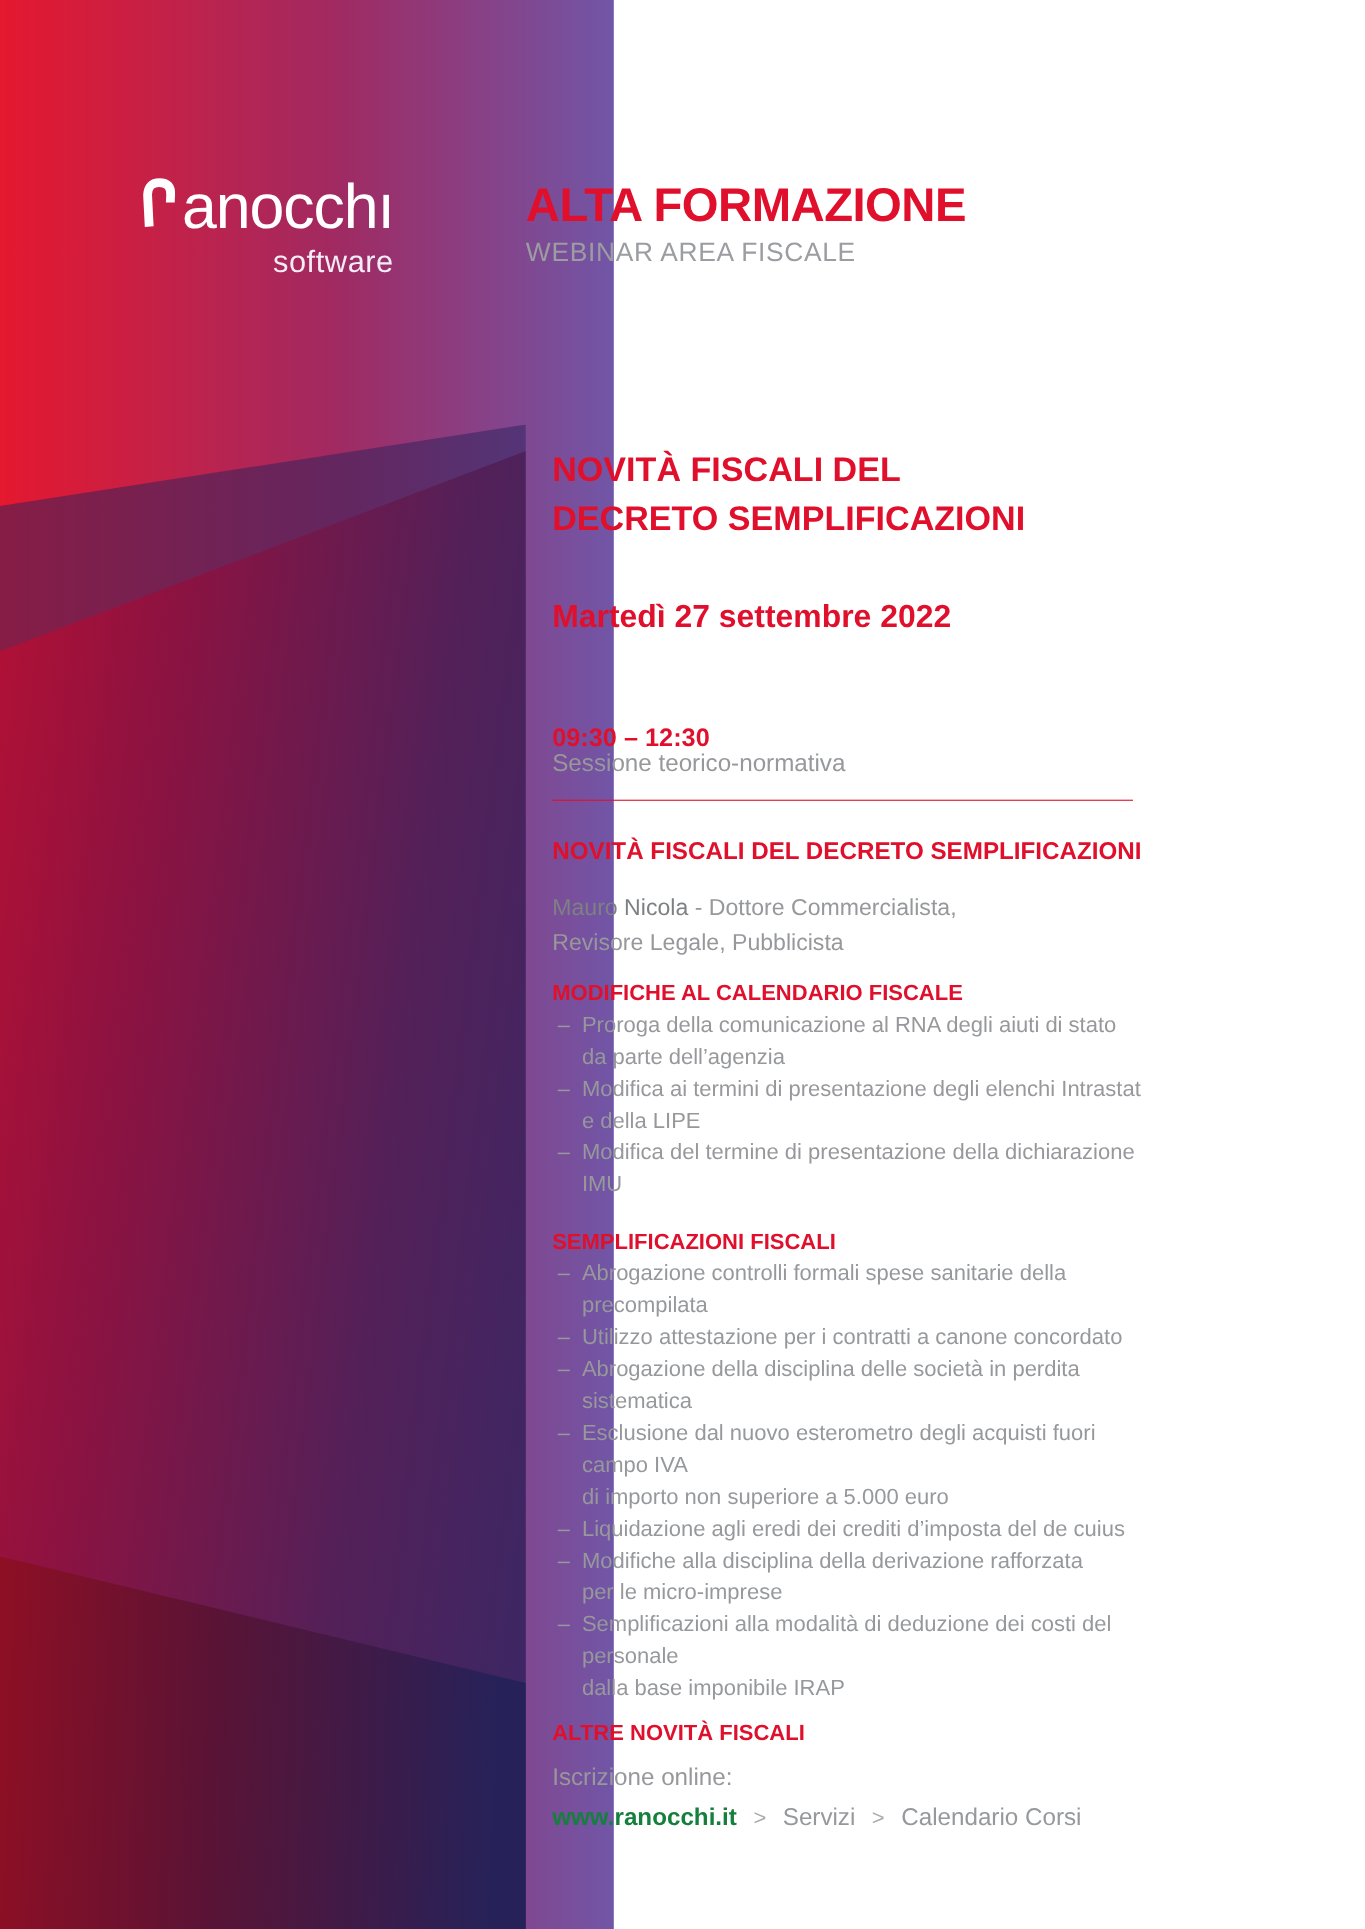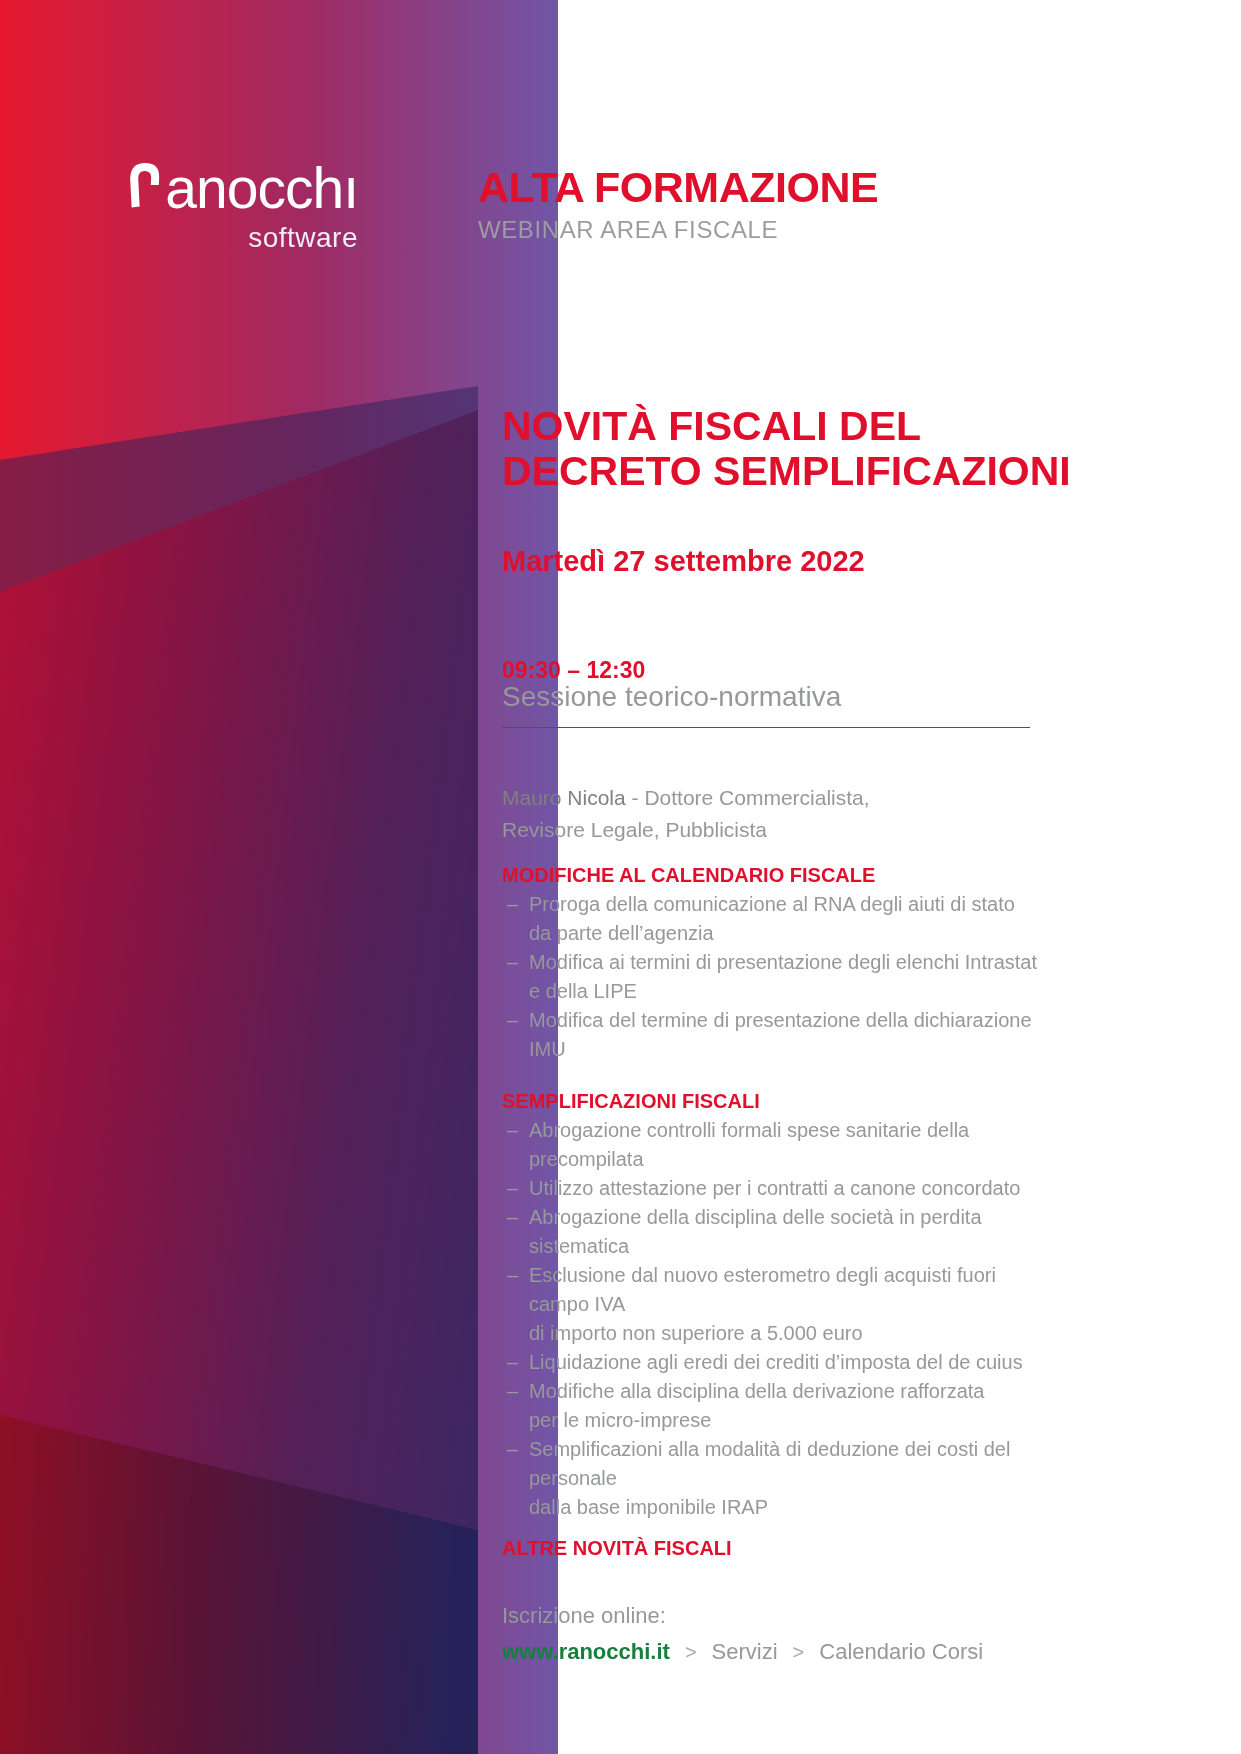--- a/index.html
+++ b/index.html
@@ -34,24 +34,24 @@
   .logo { position:absolute; left:96px; top:156px; width:262px; text-align:right; color:#ffffff; z-index:3; }
   .logo-main { font-size:57px; line-height:64px; letter-spacing:-1px; white-space:nowrap; }
   .logo-main svg { vertical-align:baseline; margin-right:2px; }
   .logo-sub { font-size:28px; line-height:32px; letter-spacing:0.5px; margin-top:2px; color:#f2ecf7; }
 
   
   .header-block { position:absolute; top:163px; left:478px; right:211px; text-align:left; }
   .header-title { color:#e0102d; font-size:43px; font-weight:bold; letter-spacing:-0.5px; line-height:48px; }
   .header-subtitle { color:#9b9da1; font-size:24px; letter-spacing:0.6px; margin-top:5px; }
 
-  .event-title { position:absolute; left:502px; top:404px; color:#e0102d; font-size:41px; font-weight:bold; line-height:45px; }
+  .event-title { position:absolute; left:502px; top:404px; color:#e0102d; font-size:31px; font-weight:bold; line-height:45px; }
   .event-date { position:absolute; left:502px; top:545px; color:#e0102d; font-size:29px; font-weight:bold; }
   .event-time { position:absolute; left:502px; top:657px; color:#e0102d; font-size:23px; font-weight:bold; }
-  .event-session { position:absolute; left:502px; top:681px; color:#96989b; font-size:28px; }
+  .event-session { position:absolute; left:502px; top:681px; color:#96989b; font-size:22px; }
 
   .red-rule { position:absolute; left:502px; right:211px; top:727px; height:1px; background:#e0102d; }
 
   .program { position:absolute; left:502px; top:760px; width:545px; }
   .prog-heading { color:#e0102d; font-size:22px; font-weight:bold; line-height:28px; }
   .speaker { margin-top:22px; color:#96989b; font-size:21px; line-height:32px; white-space:pre-line; }
   .speaker-name { font-weight:normal; color:#7e8083; }
 
   .section .sec-heading { color:#e0102d; font-size:20px; font-weight:bold; line-height:26px; margin-top:24px; margin-bottom:2px; }
   .section:first-child .sec-heading { margin-top:16px; }
@@ -91,20 +91,21 @@
   <div>NOVITÀ FISCALI DEL</div>
   <div>DECRETO SEMPLIFICAZIONI</div>
 </div>
 <div class="event-date">Martedì 27 settembre 2022</div>
 <div class="event-time">09:30 – 12:30</div>
 <div class="event-session">Sessione teorico-normativa</div>
 
 <div class="red-rule"></div>
 
 <div class="program">
+  <div class="prog-heading">NOVITÀ FISCALI DEL DECRETO SEMPLIFICAZIONI</div>
   <div class="speaker"><span class="speaker-name">Mauro Nicola</span><span> - Dottore Commercialista,
 Revisore Legale, Pubblicista</span></div>
   <div>
       <div class="section">
         <h3 class="sec-heading">MODIFICHE AL CALENDARIO FISCALE</h3>
         <div class="item">
           <span class="dash">–</span>
           <span class="item-text">Proroga della comunicazione al RNA degli aiuti di stato
 da parte dell’agenzia</span>
         </div>

